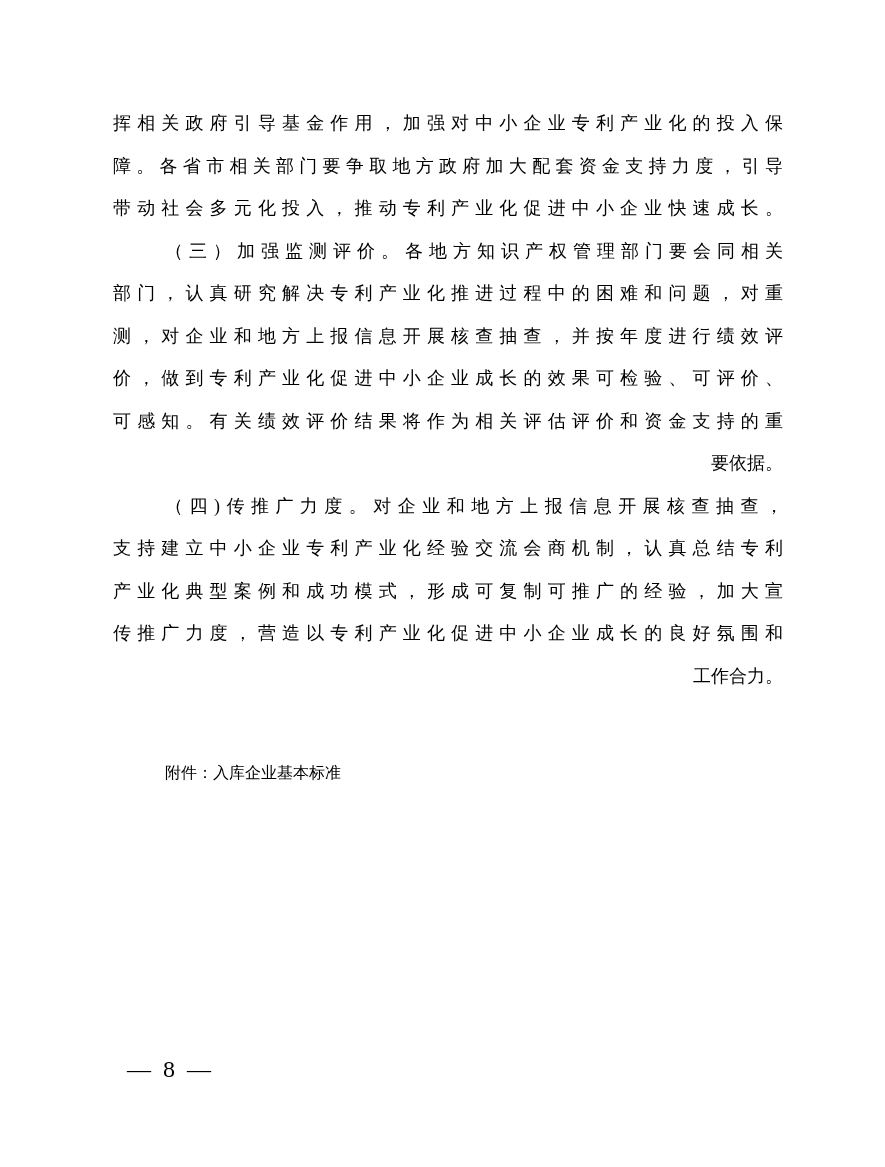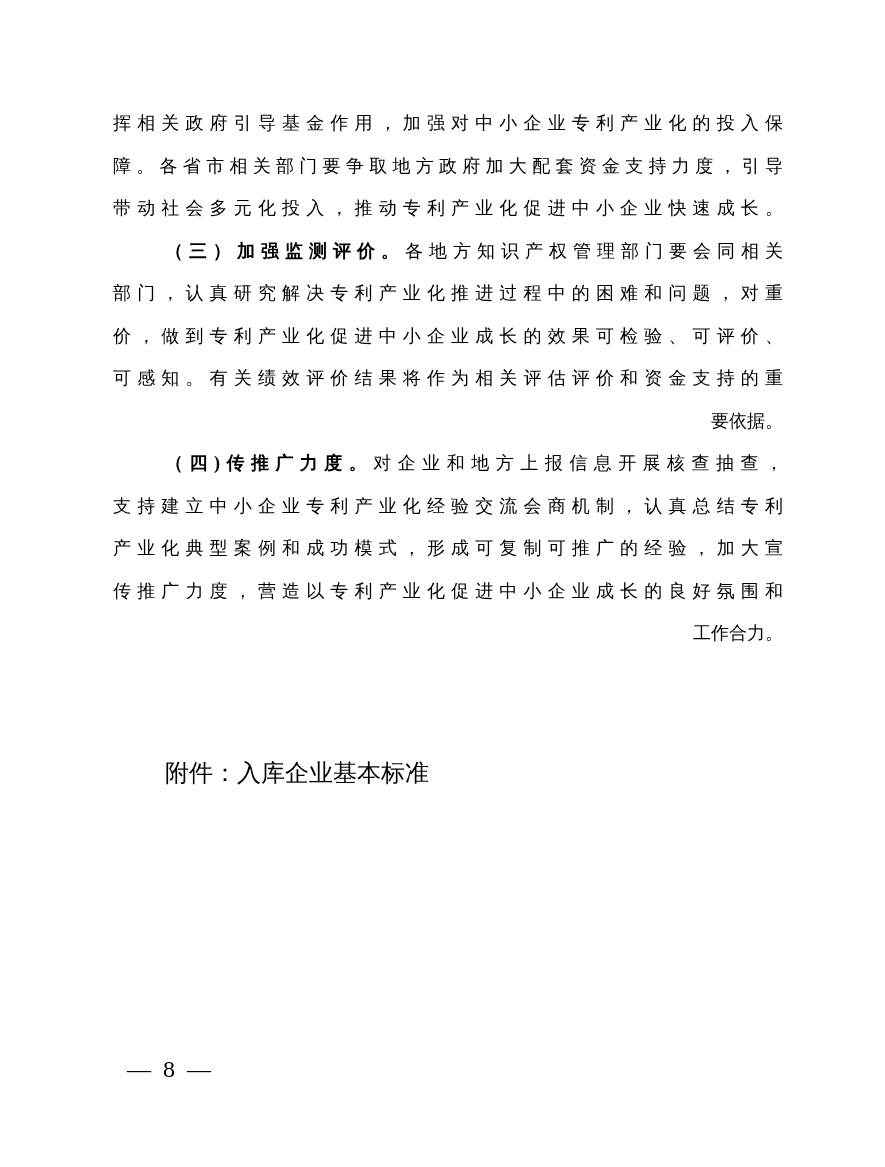--- a/index.html
+++ b/index.html
@@ -19,26 +19,26 @@
     top: 82px;
     width: 670px;
     font-size: 18px;
     line-height: 42.5px;
     margin-top: 20px;
   }
   .line { text-align: right; }
   .line.fill { text-align: justify; text-align-last: justify; }
   .line.indent { padding-left: 52px; }
   .seg { font-weight: normal; }
-  .seg.bold { font-weight: bold; }
+  .seg.bold { font-weight: normal; }
   .attachment {
     position: absolute;
     left: 165px;
     top: 752px;
-    font-size: 24px;
+    font-size: 16px;
     line-height: 42.5px;
     white-space: nowrap;
   }
   .page-number {
     position: absolute;
     left: 127px;
     top: 1054px;
     font-size: 24px;
     line-height: 30px;
     letter-spacing: 3px;
@@ -49,20 +49,21 @@
 <body>
 
 <div class="page">
 
   <div class="doc-body">
       <div class="line fill"><span class="seg">挥相关政府引导基金作用，加强对中小企业专利产业化的投入保</span></div>
       <div class="line fill"><span class="seg">障。各省市相关部门要争取地方政府加大配套资金支持力度，引导</span></div>
       <div class="line fill"><span class="seg">带动社会多元化投入，推动专利产业化促进中小企业快速成长。</span></div>
       <div class="line fill indent"><span class="seg bold">（三）加强监测评价。</span><span class="seg">各地方知识产权管理部门要会同相关</span></div>
       <div class="line fill"><span class="seg">部门，认真研究解决专利产业化推进过程中的困难和问题，对重</span></div>
+      <div class="line fill"><span class="seg">测，对企业和地方上报信息开展核查抽查，并按年度进行绩效评</span></div>
       <div class="line fill"><span class="seg">价，做到专利产业化促进中小企业成长的效果可检验、可评价、</span></div>
       <div class="line fill"><span class="seg">可感知。有关绩效评价结果将作为相关评估评价和资金支持的重</span></div>
       <div class="line"><span class="seg">要依据。</span></div>
       <div class="line fill indent"><span class="seg bold">（四)传推广力度。</span><span class="seg">对企业和地方上报信息开展核查抽查，</span></div>
       <div class="line fill"><span class="seg">支持建立中小企业专利产业化经验交流会商机制，认真总结专利</span></div>
       <div class="line fill"><span class="seg">产业化典型案例和成功模式，形成可复制可推广的经验，加大宣</span></div>
       <div class="line fill"><span class="seg">传推广力度，营造以专利产业化促进中小企业成长的良好氛围和</span></div>
       <div class="line"><span class="seg">工作合力。</span></div>
     </div>
 

